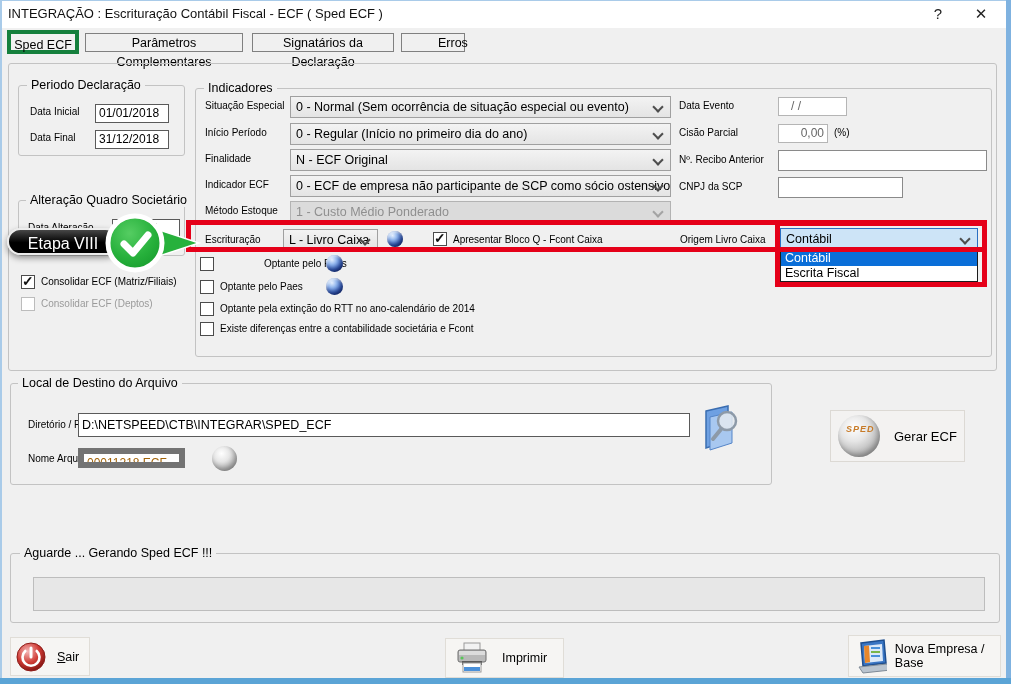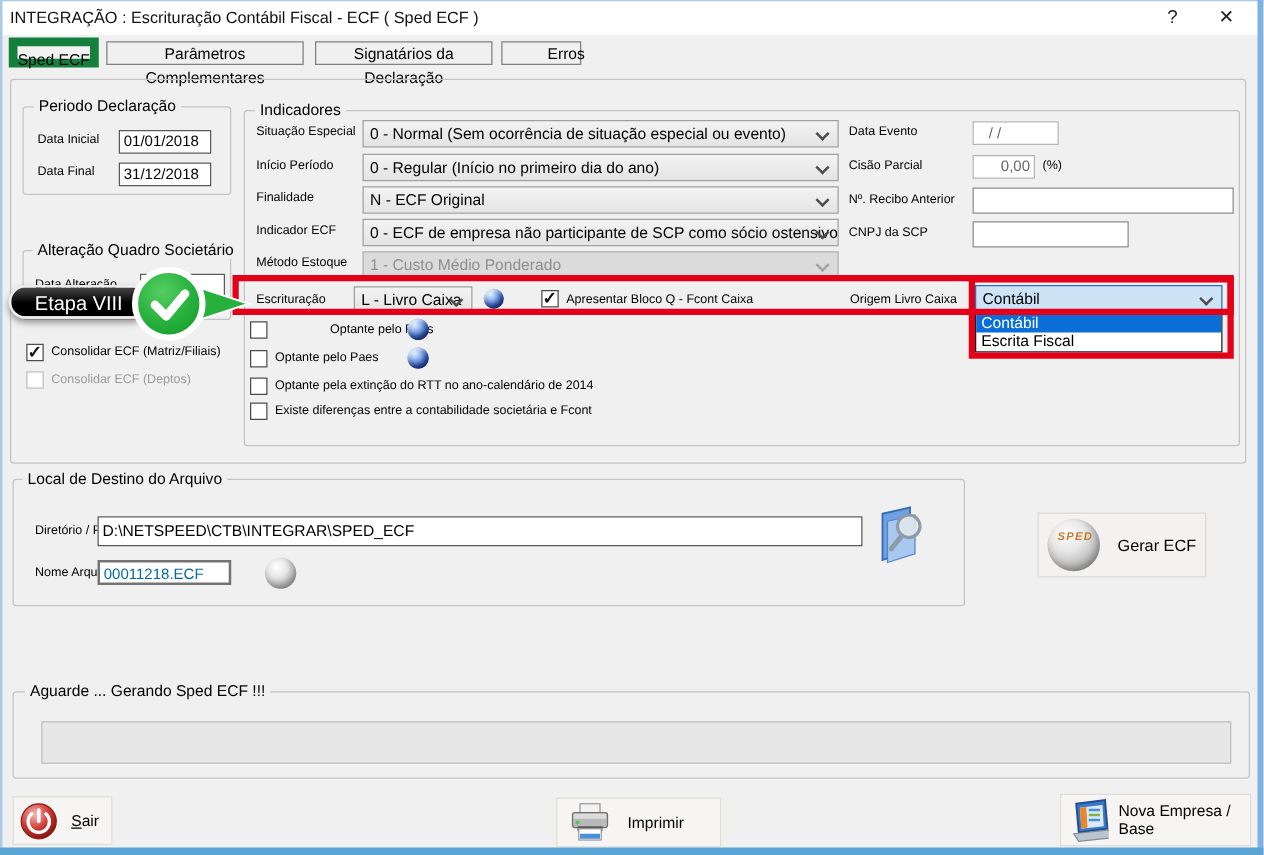--- a/index.html
+++ b/index.html
@@ -13,30 +13,30 @@
   .edge-top{left:0;top:0;width:100%;height:1px;background:#a9cbe9;}
   .edge-left{left:0;top:0;width:2px;height:100%;background:#a9cbe9;}
   .edge-right{right:0;top:0;width:5px;height:100%;background:#7fb2e0;}
   .edge-bottom{left:0;bottom:0;width:100%;height:6px;background:#5ba4d6;}
   .titlebar{left:2px;top:1px;right:5px;height:27px;background:#ffffff;}
   .title-text{left:8px;top:0;height:27px;line-height:27px;font-size:13px;color:#111;}
   .cap-btn{top:0;height:27px;line-height:27px;font-size:15px;color:#222;text-align:center;width:26px;}
   
   .tab{top:33px;height:19px;line-height:19px;background:#f0f0f0;border:1px solid #808080;
        text-align:center;font-size:12.5px;}
-  .tab.active{top:30px;height:24px;line-height:23px;background:#f2f2f2;border:7px solid #15803d;}
+  .tab.active{top:30px;height:24px;line-height:23px;background:#f2f2f2;border:4px solid #15803d;}
   
   .grp{border:1px solid #c3c3c3;border-radius:3px;background:transparent;}
   .grp-label{background:#f0f0f0;padding:0 4px;font-size:12.5px;line-height:13px;white-space:nowrap;}
   .lbl{font-size:10px;white-space:nowrap;}
   .lbl.dis{color:#9a9a9a;}
   
   .tin{background:#fff;border:1px solid #5a5a5a;font-size:12px;line-height:17px;padding:0 3px;white-space:nowrap;overflow:hidden;}
   .tin.soft{border:1px solid #b5b5b5;color:#666;}
-  .tin.dis{border:2px solid #737373;color:#0369a1;}
+  .tin.dis{border:6px solid #737373;color:#a16207;}
   
   .combo{background:linear-gradient(#f3f3f3,#e4e4e4);border:1px solid #a0a0a0;height:22px;
          font-size:12.5px;line-height:20px;padding:0 20px 0 5px;white-space:nowrap;overflow:hidden;}
   .combo::after{content:"";position:absolute;right:8px;top:6px;width:6px;height:6px;
         border-right:2px solid #4d4d4d;border-bottom:2px solid #4d4d4d;transform:rotate(45deg);}
   .combo.dis{background:#dbdbdb;color:#8f8f8f;border-color:#b3b3b3;}
   .combo.dis::after{border-color:#a3a3a3;}
   .combo.focus{background:#cde4f7;border:1px solid #2a6fc2;}
   
   .cb{width:14px;height:14px;background:#fff;border:1px solid #4b4b4b;}
@@ -212,21 +212,21 @@
             <stop offset="100%" stop-color="#7e100e"></stop>
         </radialGradient>
       </defs>
       <circle cx="16" cy="16" r="14" fill="url(#pw)" stroke="#8e1d19" stroke-width="1"></circle>
       <path d="M16 7 v9" stroke="#ffffff" stroke-width="3" stroke-linecap="round"></path>
       <path d="M10.3 10 a8.5 8.5 0 1 0 11.4 0" stroke="#ffffff" stroke-width="2.6" fill="none" stroke-linecap="round"></path>
     </svg>
     <span style="margin-left:10px;"><u>S</u><span>air</span></span>
   </div>
 
-  <div class="abs btn" style="left:445px;top:638px;width:132px;height:40px;">
+  <div class="abs btn" style="left:445px;top:638px;width:119px;height:40px;">
     <svg width="36" height="36" style="margin-left:8px;">
       <rect x="10" y="3" width="16" height="9" fill="#f2f2f2" stroke="#9a9a9a"></rect>
       <rect x="4" y="10" width="28" height="12" rx="2" fill="#b9b9b9" stroke="#6f6f6f"></rect>
       <rect x="5" y="11" width="26" height="4" fill="#dcdcdc"></rect>
       <circle cx="8" cy="18" r="1.6" fill="#58c558"></circle>
       <rect x="8" y="21" width="20" height="4" fill="#5a5a5a"></rect>
       <rect x="9" y="23" width="18" height="9" fill="#ffffff" stroke="#9a9a9a"></rect>
       <rect x="10" y="27" width="16" height="4" fill="#4a90d9"></rect>
     </svg>
     <span style="margin-left:12px;">Imprimir</span>

